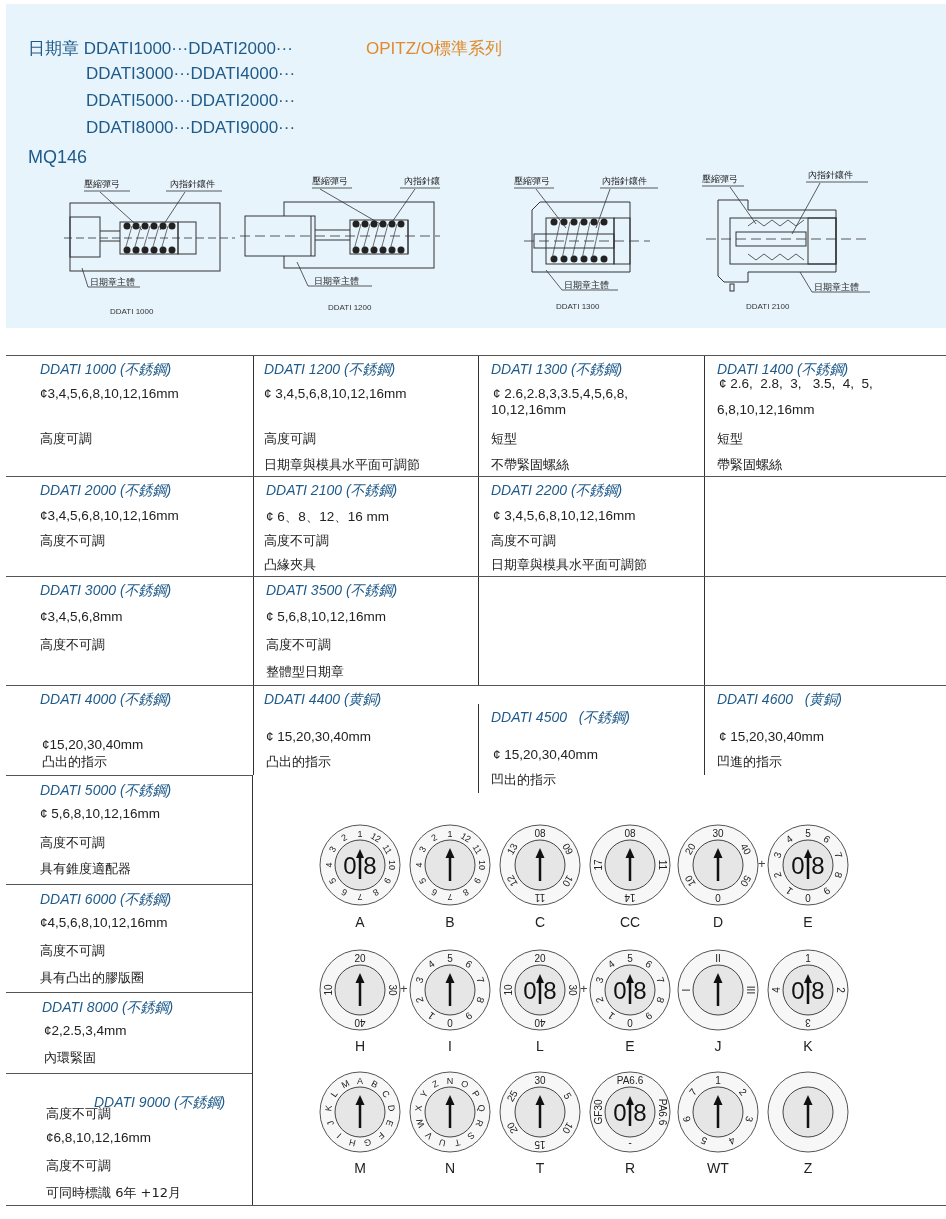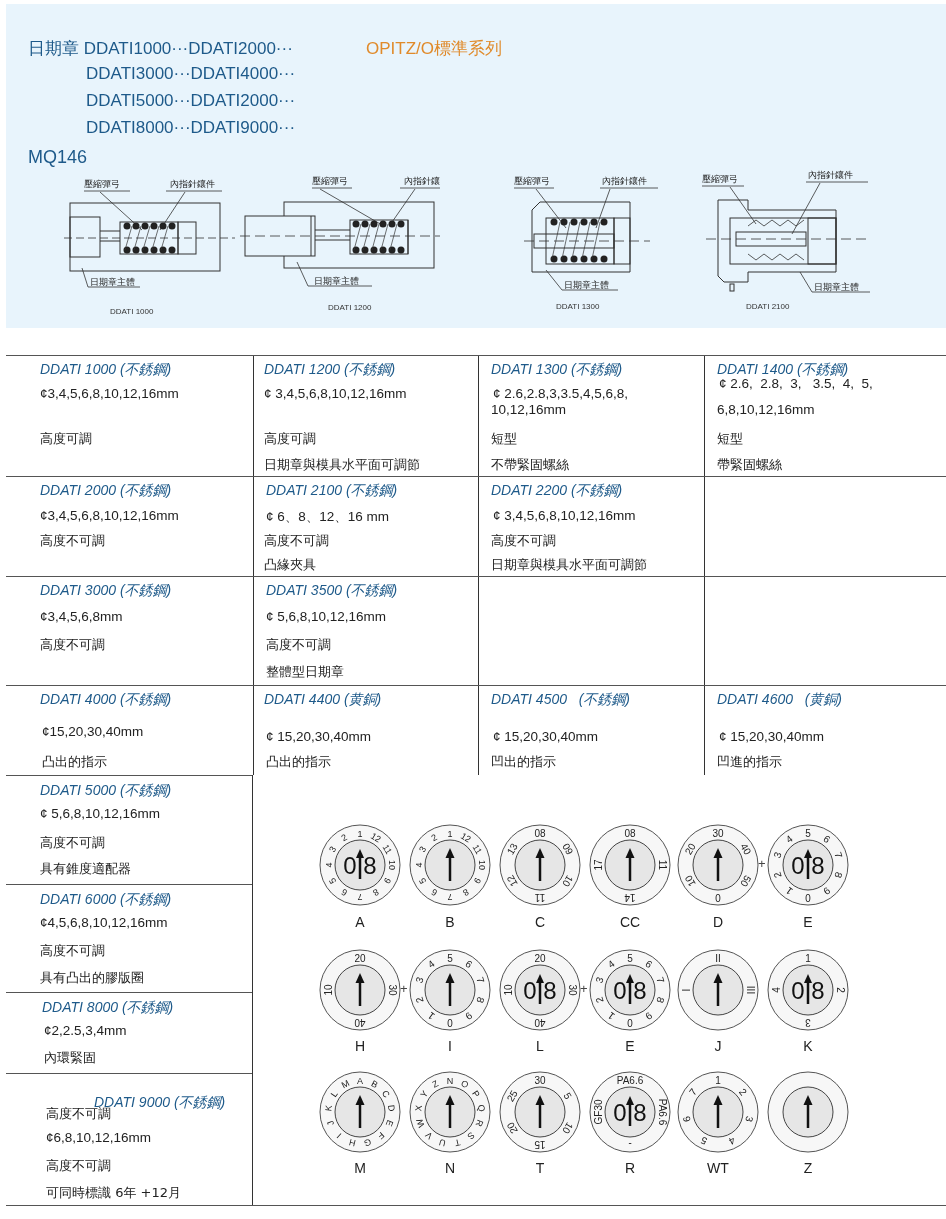--- a/index.html
+++ b/index.html
@@ -250,29 +250,29 @@
     <div class="line cjk" style="left:12px;top:59px;">高度不可調</div>
     <div class="line cjk" style="left:12px;top:86px;">整體型日期章</div>
   </div>
   <div class="cell bl" style="left:472px;width:226px;"></div>
   <div class="cell bl" style="left:698px;width:242px;"></div>
 </div>
 
 <div class="row" style="top:685px;height:90px;">
   <div class="cell" style="left:0;width:247px;">
     <div class="line model" style="left:34px;top:5px;">DDATI 4000 (不銹鋼)</div>
-    <div class="line" style="left:36px;top:38px;text-align:right;">¢15,20,30,40mm</div>
+    <div class="line" style="left:36px;top:51px;text-align:right;">¢15,20,30,40mm</div>
     <div class="line cjk" style="left:36px;top:67px;">凸出的指示</div>
   </div>
   <div class="cell bl" style="left:247px;width:225px;">
     <div class="line model" style="left:10px;top:5px;">DDATI 4400 (黄銅)</div>
     <div class="line" style="left:12px;top:43px;">¢ 15,20,30,40mm</div>
     <div class="line cjk" style="left:12px;top:67px;">凸出的指示</div>
   </div>
-  <div class="cell bl" style="left:472px;width:226px;">
+  <div class="cell bl" style="left:472px;width:226px;margin-top:18px;">
     <div class="line model" style="left:12px;top:5px;white-space:pre;">DDATI 4500   (不銹鋼)</div>
     <div class="line" style="left:14px;top:43px;">¢ 15,20,30,40mm</div>
     <div class="line cjk" style="left:12px;top:67px;">凹出的指示</div>
   </div>
   <div class="cell bl" style="left:698px;width:242px;">
     <div class="line model" style="left:12px;top:5px;white-space:pre;">DDATI 4600   (黄銅)</div>
     <div class="line" style="left:14px;top:43px;">¢ 15,20,30,40mm</div>
     <div class="line cjk" style="left:12px;top:67px;">凹進的指示</div>
   </div>
 </div>

